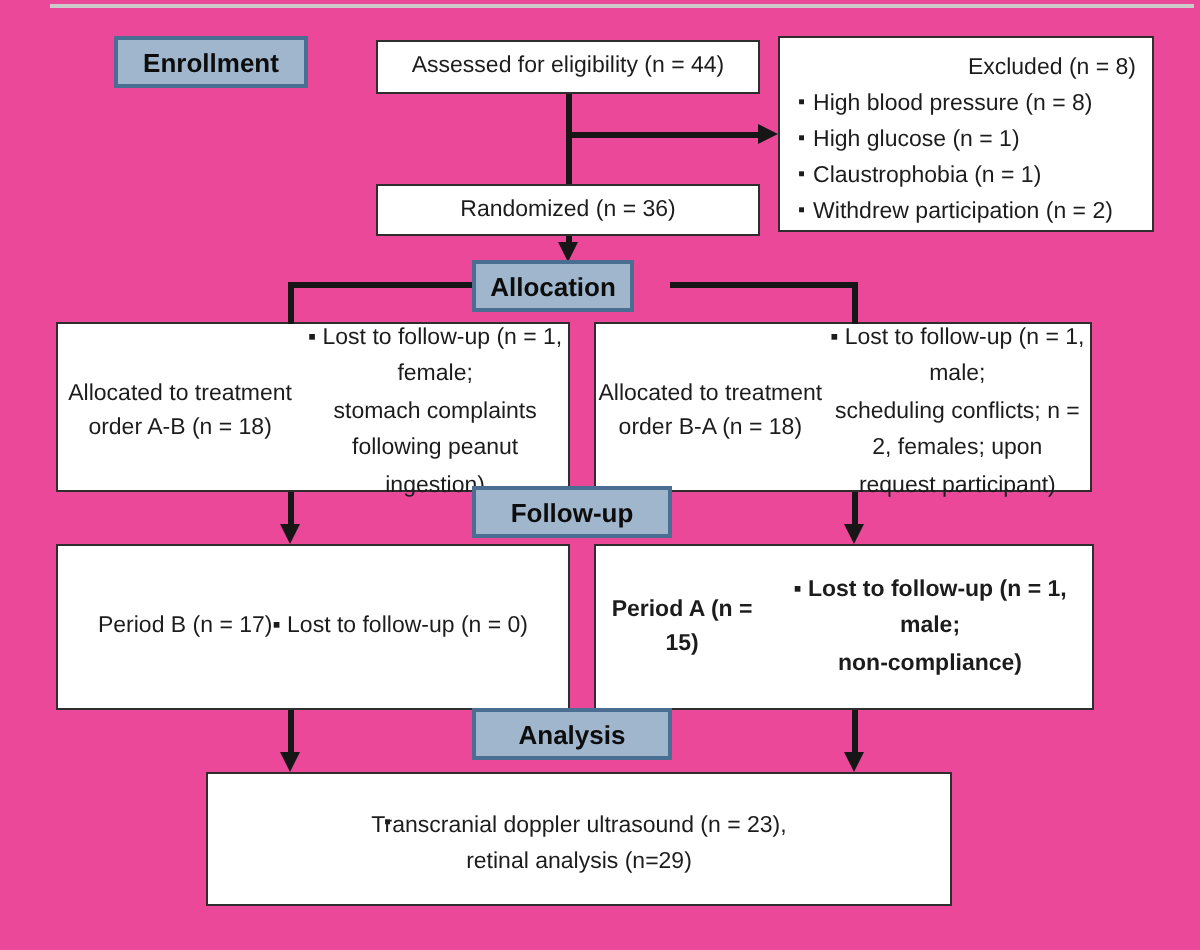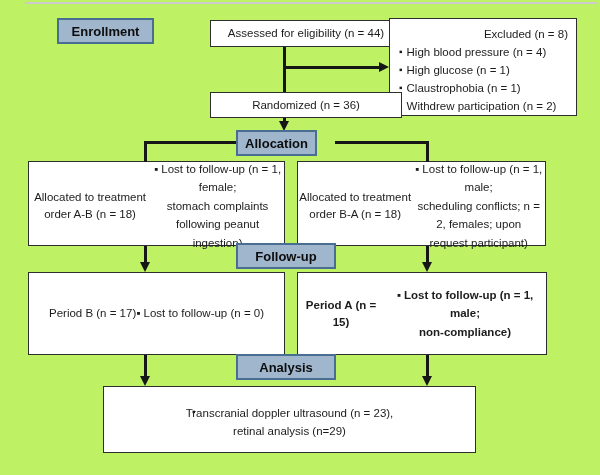--- a/index.html
+++ b/index.html
@@ -1,30 +1,30 @@
 <!DOCTYPE html>
 <html><head>
 <meta charset="utf-8">
 <style>
   html,body{margin:0;padding:0;background:#ffffff;}
   .canvas{
-    position:relative;width:600px;height:475px;background:#bef264;overflow:hidden;
+    position:relative;width:600px;height:475px;background:#ec4899;overflow:hidden;
     font-family:"Liberation Sans", sans-serif;color:#1c1c1c;
   }
   .top-rule{position:absolute;background:#cbcbcb;}
   .lbox{
     position:absolute;background:#9FB6CD;border:2px solid #4a6d92;box-sizing:border-box;
     display:flex;align-items:center;justify-content:center;
     font-weight:700;font-size:13px;color:#0d0d0d;z-index:3;
   }
   .wbox{
     position:absolute;background:#ffffff;border:1.5px solid #2e2e2e;box-sizing:border-box;
     font-size:11.5px;line-height:1.45;z-index:1;
   }
-  .flexcenter{display:flex;align-items:center;justify-content:center;text-align:center;margin-left:22px;}
+  .flexcenter{display:flex;align-items:center;justify-content:center;text-align:center;}
   .col{display:flex;flex-direction:row;align-items:center;text-align:center;}
   .col.top{justify-content:flex-start;padding-top:5px;}
   .col.mid{justify-content:center;}
   .gap13{row-gap:13px;}
   .gap10{row-gap:10px;}
   .bullet-text{white-space:pre-line;line-height:1.6;}
   .excl{padding:6px 8px 0 9px;text-align:right;}
   .excl-header{line-height:18px;}
   .excl-item{display:flex;line-height:18px;}
   .bullet{font-size:10px;margin-right:4px;line-height:inherit;}
@@ -85,21 +85,21 @@
   <div class="head-down" style="left:421.5px;top:376px;"></div>
 
   <div class="wbox flexcenter" style="left:188px;top:20px;width:192px;height:27px;">
     <span>Assessed for eligibility (n = 44)</span>
   </div>
 
   <div class="wbox excl" style="left:389px;top:18px;width:188px;height:98px;">
     <div class="excl-header">Excluded (n = 8)</div>
     <div class="excl-item">
       <span class="bullet">▪</span>
-      <span>High blood pressure (n = 4)</span>
+      <span>High blood pressure (n = 8)</span>
     </div>
     <div class="excl-item">
       <span class="bullet">▪</span>
       <span>High glucose (n = 1)</span>
     </div>
     <div class="excl-item">
       <span class="bullet">▪</span>
       <span>Claustrophobia (n = 1)</span>
     </div>
     <div class="excl-item">

